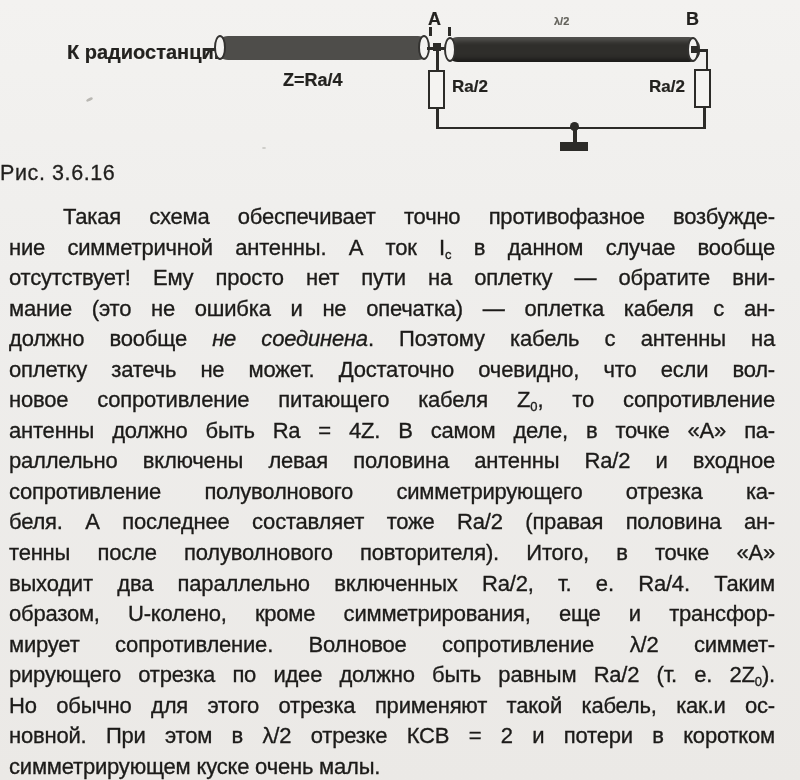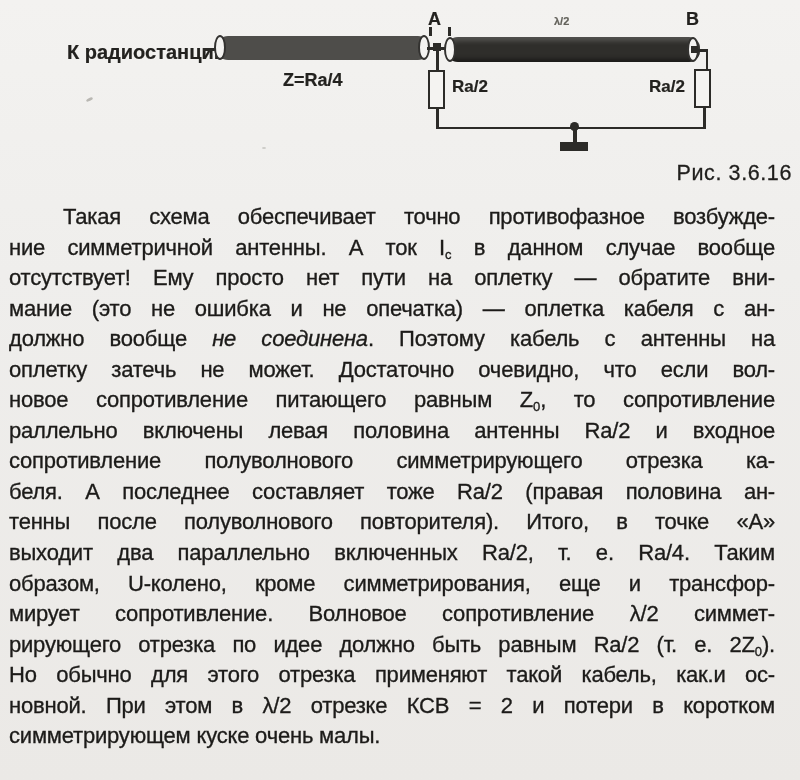--- a/index.html
+++ b/index.html
@@ -28,21 +28,21 @@
   }
   .res {
     position:absolute; width:17px; height:39px;
     background:#f4f3f1; border:2.5px solid #2c2b28; box-sizing:border-box;
   }
   .dot { position:absolute; background:#2c2b28; }
   .gnd-bar { position:absolute; background:#2c2b28; }
   .lambda { color:#63625b; -webkit-text-stroke:.2px #63625b; font-weight:700; }
   .caption {
     position:absolute; left:0; top:161px; width:792px;
-    text-align:right; font-size:21.5px; letter-spacing:.6px;
+    text-align:left; font-size:21.5px; letter-spacing:.6px;
     color:#201f1d; -webkit-text-stroke:.3px #201f1d;
   }
   
   .bodytext {
     position:absolute; left:9px; top:202px; width:766px;
     font-size:22px; letter-spacing:-.2px;
     color:#1c1b19; -webkit-text-stroke:.33px #1c1b19;
   }
   .tline {
     height:30.55px; line-height:30.55px;
@@ -103,21 +103,22 @@
 
   <div class="caption">Рис. 3.6.16</div>
 
   <div class="bodytext">
     <div class="tline indent">Такая схема обеспечивает точно противофазное возбужде-</div>
     <div class="tline"><span>ние симметричной антенны. А ток I</span><span class="sub">с</span><span> в данном случае вообще</span></div>
     <div class="tline">отсутствует! Ему просто нет пути на оплетку — обратите вни-</div>
     <div class="tline">мание (это не ошибка и не опечатка) — оплетка кабеля с ан-</div>
     <div class="tline"><span>должно вообще </span><span class="bi">не соединена</span><span>. Поэтому кабель с антенны на</span></div>
     <div class="tline">оплетку затечь не может. Достаточно очевидно, что если вол-</div>
-    <div class="tline"><span>новое сопротивление питающего равным Z</span><span class="sub">0</span><span>, то сопротивление</span></div>
+    <div class="tline"><span>новое сопротивление питающего кабеля Z</span><span class="sub">0</span><span>, то сопротивление</span></div>
+    <div class="tline">антенны должно быть Ra = 4Z. В самом деле, в точке «А» па-</div>
     <div class="tline">раллельно включены левая половина антенны Ra/2 и входное</div>
     <div class="tline">сопротивление полуволнового симметрирующего отрезка ка-</div>
     <div class="tline">беля. А последнее составляет тоже Ra/2 (правая половина ан-</div>
     <div class="tline">тенны после полуволнового повторителя). Итого, в точке «А»</div>
     <div class="tline">выходит два параллельно включенных Ra/2, т. е. Ra/4. Таким</div>
     <div class="tline">образом, U-колено, кроме симметрирования, еще и трансфор-</div>
     <div class="tline">мирует сопротивление. Волновое сопротивление λ/2 симмет-</div>
     <div class="tline"><span>рирующего отрезка по идее должно быть равным Ra/2 (т. е. 2Z</span><span class="sub">0</span><span>).</span></div>
     <div class="tline">Но обычно для этого отрезка применяют такой кабель, как.и ос-</div>
     <div class="tline">новной. При этом в λ/2 отрезке КСВ = 2 и потери в коротком</div>

